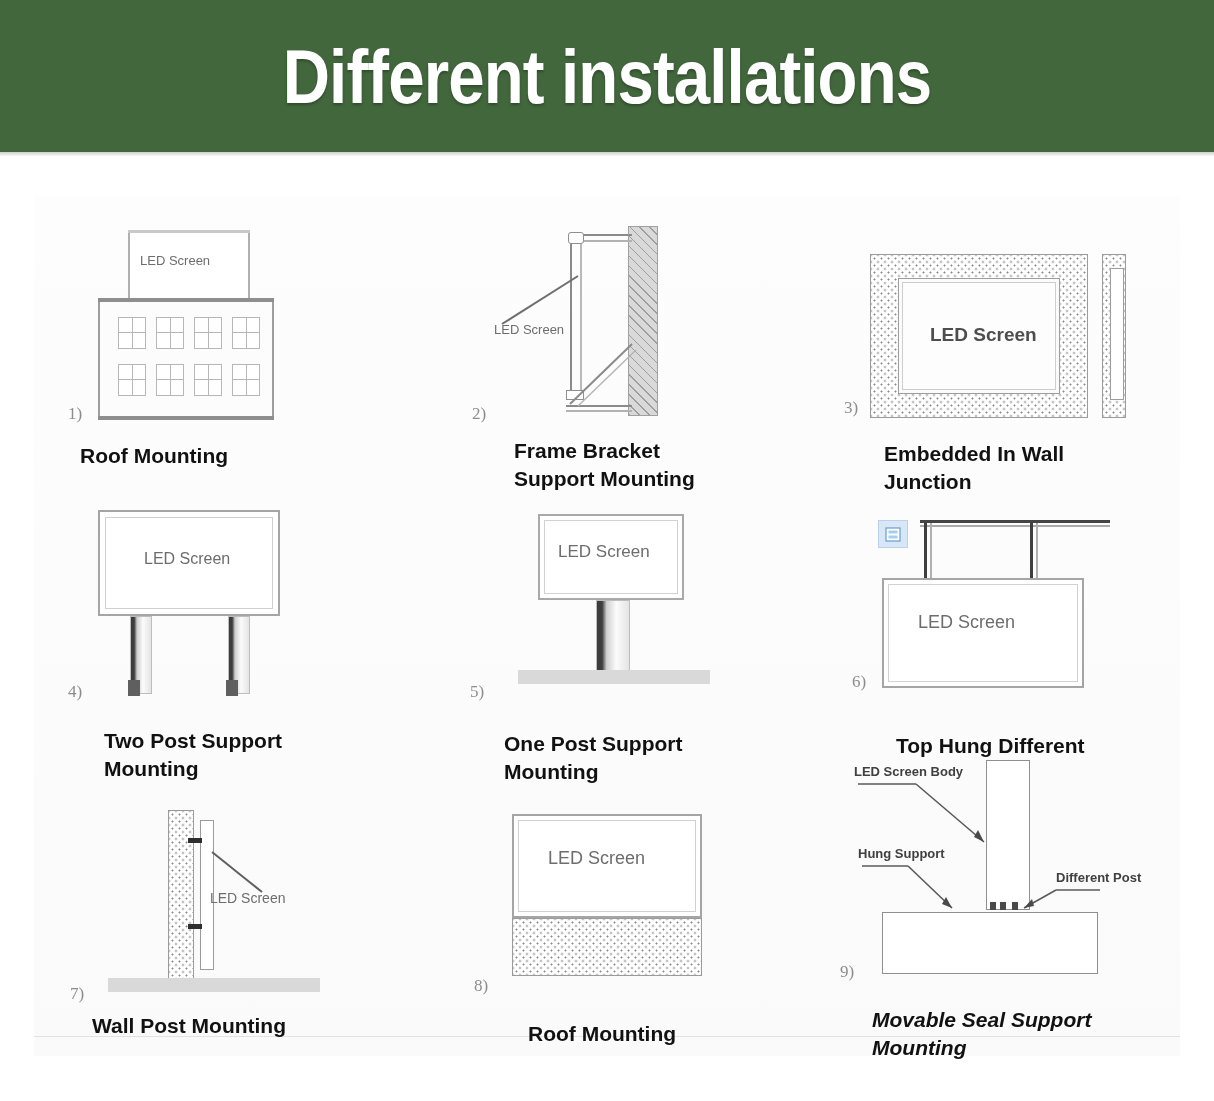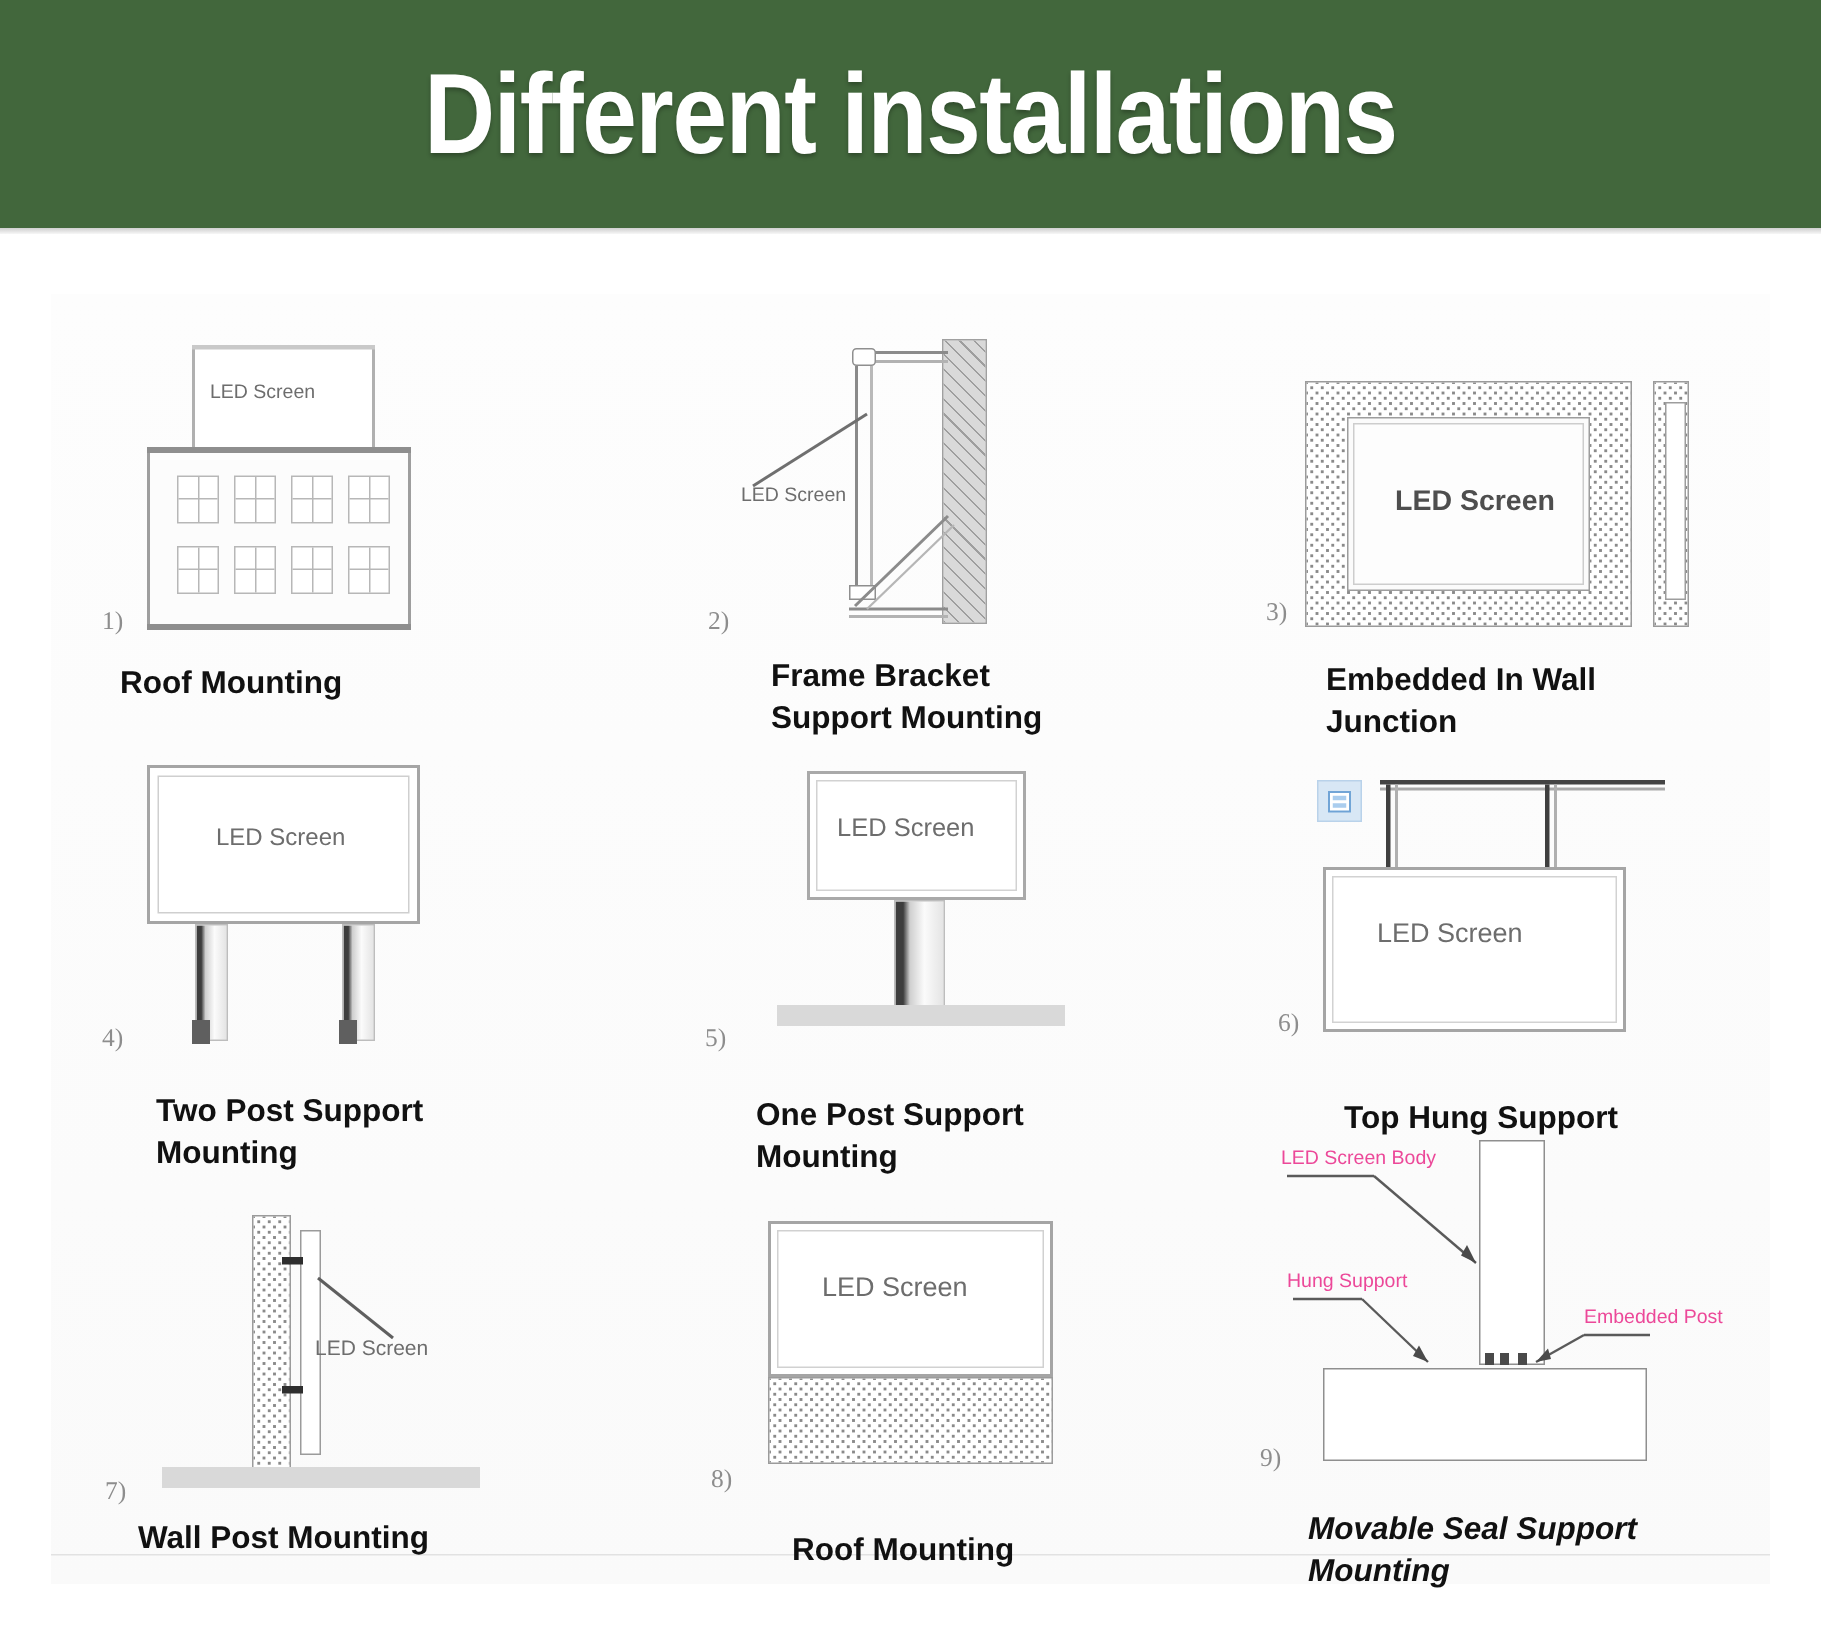--- a/index.html
+++ b/index.html
@@ -70,23 +70,23 @@
   .box-thin{position:absolute;border:1px solid #b5b5b5;background:#ffffff;box-sizing:border-box;}
   .scrtxt{
     position:absolute;
     font-family:"Liberation Sans", sans-serif;
     color:#6d6d6d;
     white-space:nowrap;
   }
   .anntxt{
     position:absolute;
     font-family:"Liberation Sans", sans-serif;
-    font-weight:normal;
+    font-weight:bold;
     font-size:13px;
-    color:#ec4899;
+    color:#404040;
     white-space:nowrap;
     text-align:right;
   }
 
   
   .hatch{
     position:absolute;
     background:
       repeating-linear-gradient(45deg,
         #9e9e9e 0px,#9e9e9e 1px,
@@ -262,21 +262,21 @@
     <div class="darkln" style="left:84px;top:31px;width:3px;height:56px;background:#3f3f3f;"></div>
     <div class="ln" style="left:90px;top:31px;width:2px;height:56px;background:#b0b0b0;"></div>
     <div class="darkln" style="left:190px;top:31px;width:3px;height:56px;background:#3f3f3f;"></div>
     <div class="ln" style="left:196px;top:31px;width:2px;height:56px;background:#b0b0b0;"></div>
 
     <div class="box" style="left:42px;top:86px;width:202px;height:110px;border-color:#a5a5a5;"></div>
     <div class="box-thin" style="left:48px;top:92px;width:190px;height:98px;border-color:#d2d2d2;"></div>
     <div class="scrtxt" style="left:78px;top:120px;font-size:18px;">LED Screen</div>
     <div class="num" style="left:12px;top:180px;">6)</div>
   </div>
-  <div class="caption" style="left:896px;top:580px;width:300px;">Top Hung Support</div>
+  <div class="caption" style="left:896px;top:580px;width:300px;">Top Hung Different</div>
 
   <div class="cell" style="left:60px;top:640px;width:340px;height:260px;">
     <div class="stipple" style="left:108px;top:18px;width:26px;height:172px;"></div>
     <div class="box-thin" style="left:140px;top:28px;width:14px;height:150px;border-color:#9b9b9b;background:#ffffff;"></div>
     <div class="darkln" style="left:128px;top:46px;width:14px;height:5px;background:#2e2e2e;"></div>
     <div class="darkln" style="left:128px;top:132px;width:14px;height:5px;background:#2e2e2e;"></div>
     <svg style="position:absolute;left:148px;top:58px;width:62px;height:46px;">
       <line x1="4" y1="2" x2="54" y2="42" stroke="#5f5f5f" stroke-width="2"></line>
     </svg>
     <div class="scrtxt" style="left:150px;top:98px;font-size:14px;">LED Screen</div>
@@ -311,21 +311,21 @@
       <polygon points="130,62 120,57 124,50" fill="#4a4a4a"></polygon>
     </svg>
 
     <div class="anntxt" style="left:18px;top:96px;">Hung Support</div>
     <svg style="position:absolute;left:18px;top:112px;width:106px;height:56px;">
       <line x1="4" y1="4" x2="50" y2="4" stroke="#5a5a5a" stroke-width="1.6"></line>
       <line x1="50" y1="4" x2="94" y2="46" stroke="#5a5a5a" stroke-width="1.6"></line>
       <polygon points="94,46 84,42 88,35" fill="#4a4a4a"></polygon>
     </svg>
 
-    <div class="anntxt" style="left:216px;top:120px;">Embedded Post</div>
+    <div class="anntxt" style="left:216px;top:120px;">Different Post</div>
     <svg style="position:absolute;left:168px;top:136px;width:96px;height:32px;">
       <line x1="92" y1="4" x2="48" y2="4" stroke="#5a5a5a" stroke-width="1.6"></line>
       <line x1="48" y1="4" x2="16" y2="22" stroke="#5a5a5a" stroke-width="1.6"></line>
       <polygon points="16,22 26,20 24,13" fill="#4a4a4a"></polygon>
     </svg>
 
     <div class="num" style="left:0px;top:212px;">9)</div>
   </div>
   <div class="caption" style="left:872px;top:854px;width:320px;font-style:italic;">Movable Seal Support
 Mounting</div>

